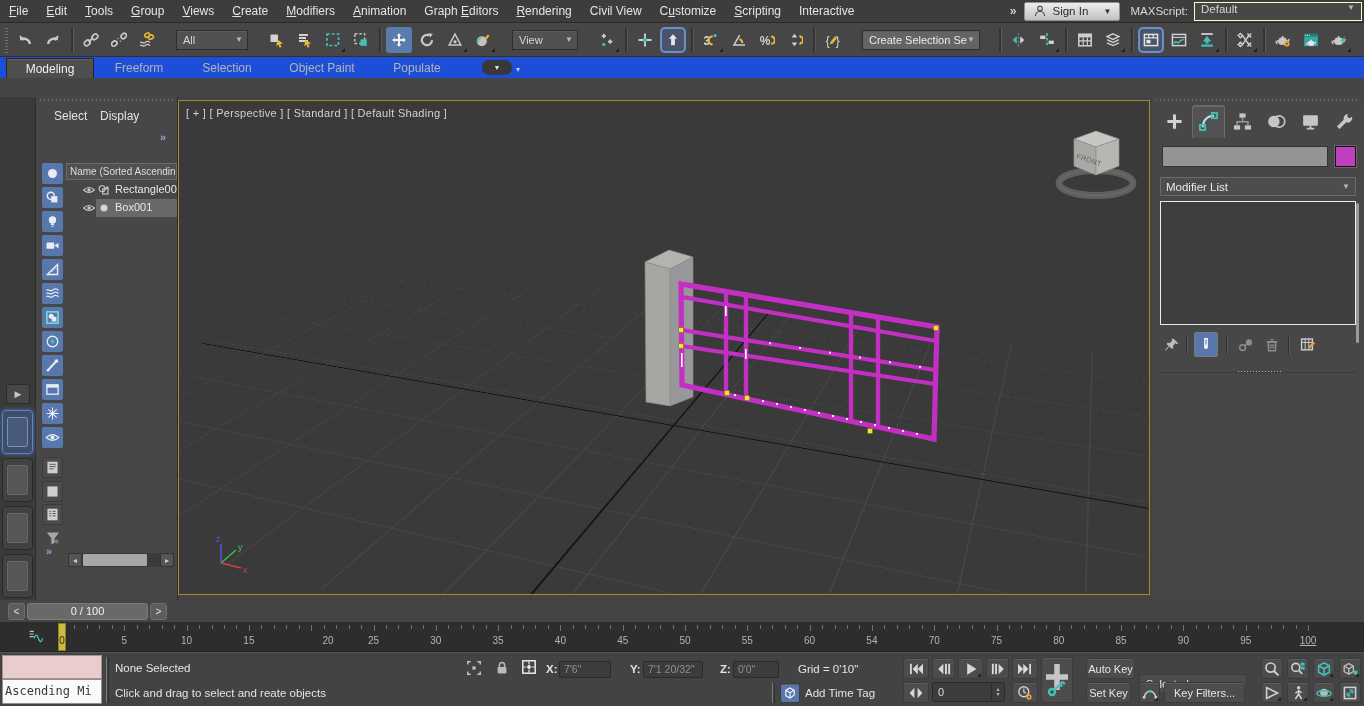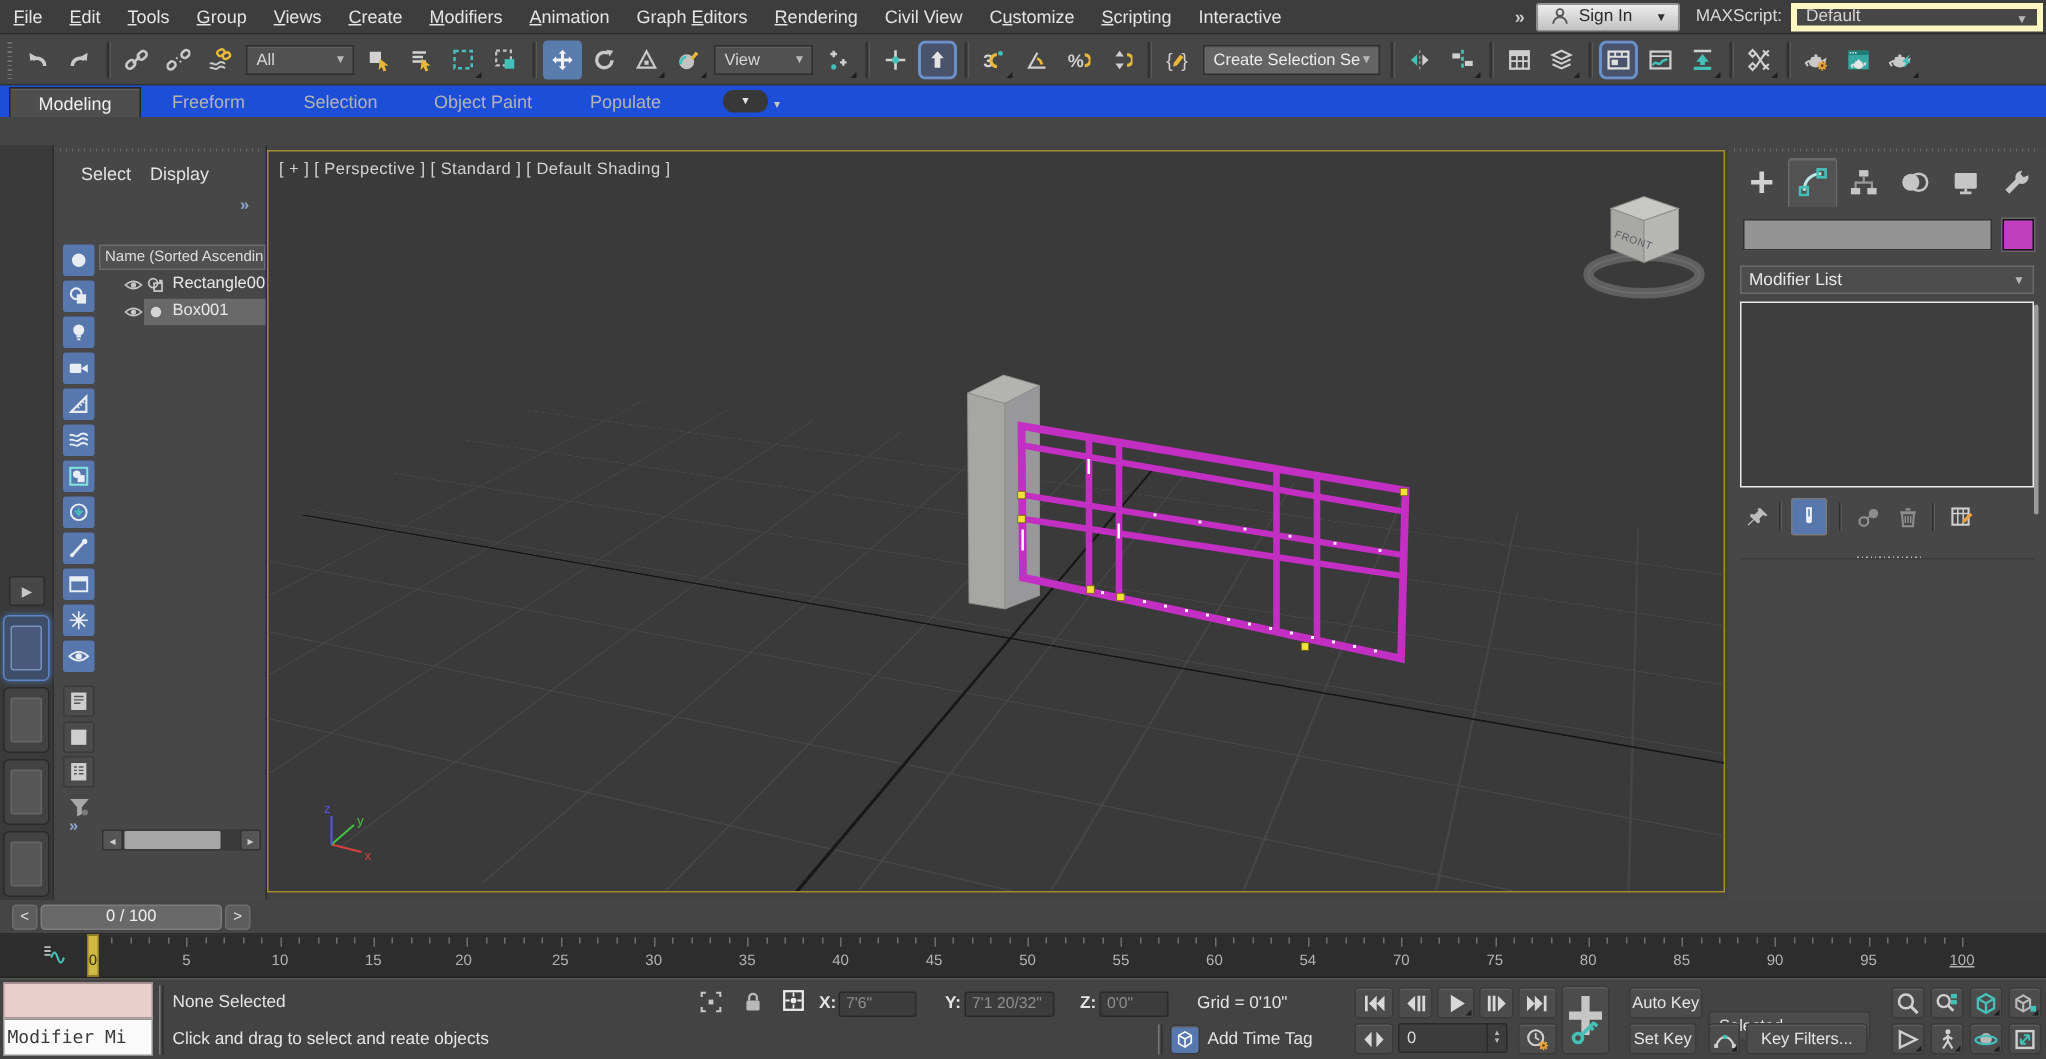--- a/index.html
+++ b/index.html
@@ -8,30 +8,30 @@
 
 .menubar{position:absolute;left:0;top:0;right:0;height:23px;background:#3d3d3d;border-bottom:1px solid #2a2a2a;display:flex;align-items:center}
 .menu-items{display:flex;height:100%;align-items:center}
 .mitem{padding:0 9px;line-height:22px;color:#e4e4e4;white-space:nowrap}
 .mitem u{text-decoration:underline}
 .mspacer{flex:1}
 .mchev{color:#cfcfcf;margin:0 8px 0 4px;font-weight:bold}
 .signin{display:flex;align-items:center;gap:5px;background:linear-gradient(#ededed,#c2c2c2);color:#2b2b2b;border:1px solid #8f8f8f;border-radius:2px;height:19px;padding:0 8px;font-size:11.5px;width:96px}
 .signin .dda{color:#333;margin-left:auto}
 .wslabel{margin:0 6px 0 10px;font-size:11.5px;color:#d8d8d8;white-space:nowrap}
-.wsdd{display:flex;align-items:flex-end;justify-content:space-between;width:168px;height:19px;background:#474747;border:4px solid #fef9c3;padding:0 6px;font-size:11.5px;color:#d4d4d4;margin-right:2px}
+.wsdd{display:flex;align-items:flex-start;justify-content:space-between;width:168px;height:19px;background:#474747;border:1px solid #fef9c3;padding:0 6px;font-size:11.5px;color:#d4d4d4;margin-right:2px}
 .dda{font-size:8px;color:#b8b8b8}
 
 .toolbar{position:absolute;left:0;top:23px;right:0;height:34px;background:#464646;border-bottom:1px solid #303030;display:flex;align-items:center;padding-left:2px;overflow:hidden}
 .vgrip{width:3px;height:26px;margin:0 3px;background-image:repeating-linear-gradient(0deg,#707070 0 1px,transparent 1px 3px)}
 .tbtn{position:relative;width:26px;height:26px;margin:0 1px;display:flex;align-items:center;justify-content:center;border-radius:3px;color:#c9c9c9;flex:0 0 auto}
 .tbtn.active{background:#5a7cad}
 .tbtn.outlined{background:#49536b;box-shadow:0 0 0 2px #6b8fc9 inset;border-radius:5px}
 .tsep{width:2px;height:24px;margin:0 4px;background:#333;box-shadow:1px 0 0 #585858;flex:0 0 auto}
-.tdd{display:flex;align-items:center;justify-content:space-between;height:20px;background:#515151;border:1px solid #2e2e2e;box-shadow:inset 0 1px 0 #5e5e5e;padding:0 4px 0 6px;margin:0 3px;font-size:11px;color:#d6d6d6;flex:0 0 auto;white-space:nowrap;overflow:hidden}
+.tdd{display:flex;align-items:center;justify-content:space-between;height:20px;background:#515151;border:1px solid #2e2e2e;box-shadow:inset 0 1px 0 #5e5e5e;padding:0 4px 0 6px;margin:0 15px;font-size:11px;color:#d6d6d6;flex:0 0 auto;white-space:nowrap;overflow:hidden}
 .tdd.light{background:#646464;color:#ececec}
 .fly:after{content:"";position:absolute;right:1px;bottom:1px;width:0;height:0;border-left:4px solid transparent;border-bottom:4px solid #1f1f1f}
 
 .ribbontabs{position:absolute;left:0;top:57px;right:0;height:21px;background:#1d4ed8;display:flex;align-items:flex-end}
 #ribbon-tabs{display:flex;height:21px;align-items:flex-end;margin-left:6px}
 .rtab{font-size:12px;color:#b4b4b4;text-align:center;line-height:20px;height:20px}
 .rtab.active{background:#4e4e4e;color:#efefef;border:1px solid #262626;border-bottom:none;box-shadow:inset 0 1px 0 #606060}
 .ribmin{width:30px;height:15px;background:#383838;border-radius:7px;display:flex;align-items:center;justify-content:center;margin:0 4px 3px 22px;color:#e4e4e4;font-size:7px}
 .ribmin2{color:#c8c8c8;font-size:8px;margin-bottom:4px}
 .ribbonrow{position:absolute;left:0;top:78px;right:0;height:19px;background:#3e3e3e;border-bottom:1px solid #2e2e2e}
@@ -911,21 +911,21 @@
       <div class="tick" style="left: 211.52px; height: 4px;"></div>
       <div class="tick" style="left: 223.98px; height: 4px;"></div>
       <div class="tick" style="left: 236.44px; height: 4px;"></div>
       <div class="tick" style="left: 248.9px; height: 6px;"></div>
       <div class="ticklab" style="left: 248.9px;">15</div>
       <div class="tick" style="left: 261.36px; height: 4px;"></div>
       <div class="tick" style="left: 273.82px; height: 4px;"></div>
       <div class="tick" style="left: 286.28px; height: 4px;"></div>
       <div class="tick" style="left: 298.74px; height: 4px;"></div>
       <div class="tick" style="left: 311.2px; height: 6px;"></div>
-      <div class="ticklab" style="left: 309px;">20</div>
+      <div class="ticklab" style="left: 328px;">20</div>
       <div class="tick" style="left: 323.66px; height: 4px;"></div>
       <div class="tick" style="left: 336.12px; height: 4px;"></div>
       <div class="tick" style="left: 348.58px; height: 4px;"></div>
       <div class="tick" style="left: 361.04px; height: 4px;"></div>
       <div class="tick" style="left: 373.5px; height: 6px;"></div>
       <div class="ticklab" style="left: 373.5px;">25</div>
       <div class="tick" style="left: 385.96px; height: 4px;"></div>
       <div class="tick" style="left: 398.42px; height: 4px;"></div>
       <div class="tick" style="left: 410.88px; height: 4px;"></div>
       <div class="tick" style="left: 423.34px; height: 4px;"></div>
@@ -1013,21 +1013,21 @@
       <div class="tick" style="left: 1270.62px; height: 4px;"></div>
       <div class="tick" style="left: 1283.08px; height: 4px;"></div>
       <div class="tick" style="left: 1295.54px; height: 4px;"></div>
       <div class="tick" style="left: 1308px; height: 6px;"></div>
       <div class="ticklab" style="left: 1308px; text-decoration: underline;">100</div>
       <div class="tslider" style="left: 58px;"></div>
     </div>
 
   <div class="statusbar">
     <div class="lis1"></div>
-    <div class="lis2">Modifier Mi</div>
+    <div class="lis2">Ascending Mi</div>
     <div class="sbsep" style="left:106px"></div>
     <div class="sbtext" style="left:115px;top:9px">None Selected</div>
     <div class="sbtext" style="left:115px;top:34px">Click and drag to select and reate objects</div>
 
     <span class="ico sbico" style="left:466px;top:7px">
         <svg viewBox="0 0 16 16" width="16" height="16">
           <g fill="none" stroke="#c6c6c6" stroke-width="1.4">
             <path d="M1.8 4.6V1.8h2.8M11.4 1.8h2.8v2.8M14.2 11.4v2.8h-2.8M4.6 14.2H1.8v-2.8"></path>
           </g>
           <rect x="6.4" y="6.4" width="3.2" height="3.2" fill="#c6c6c6"></rect>

